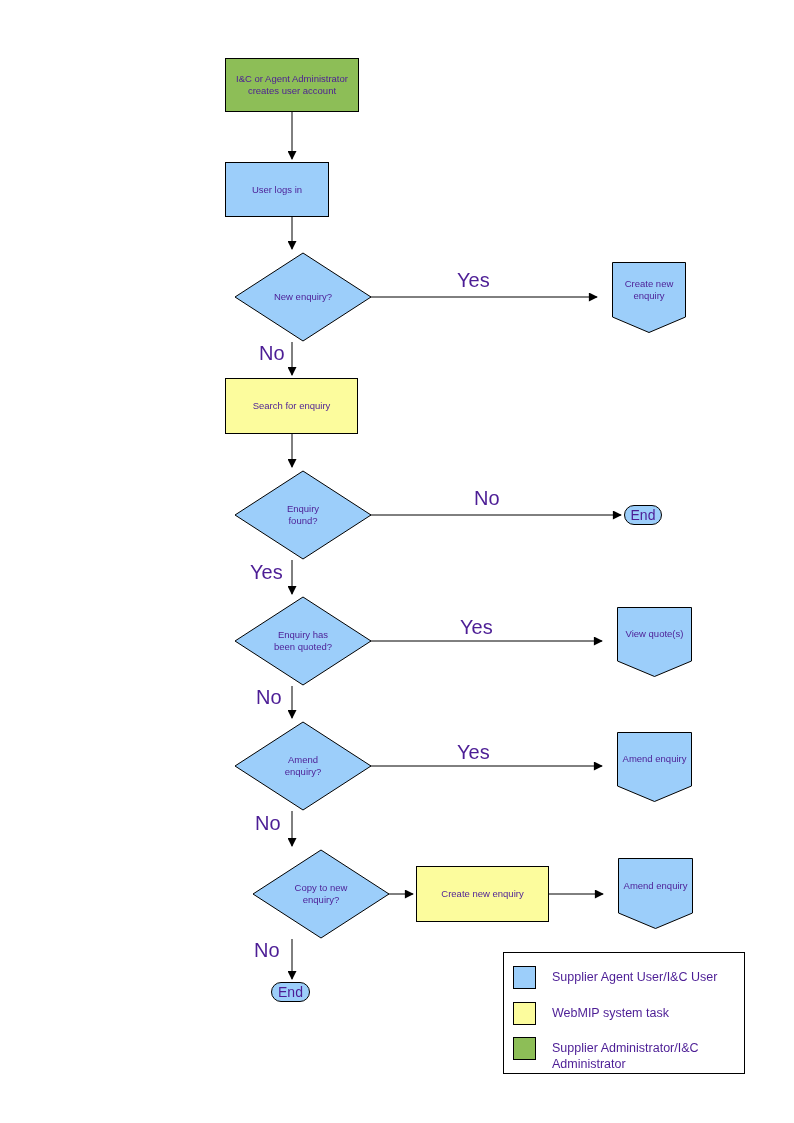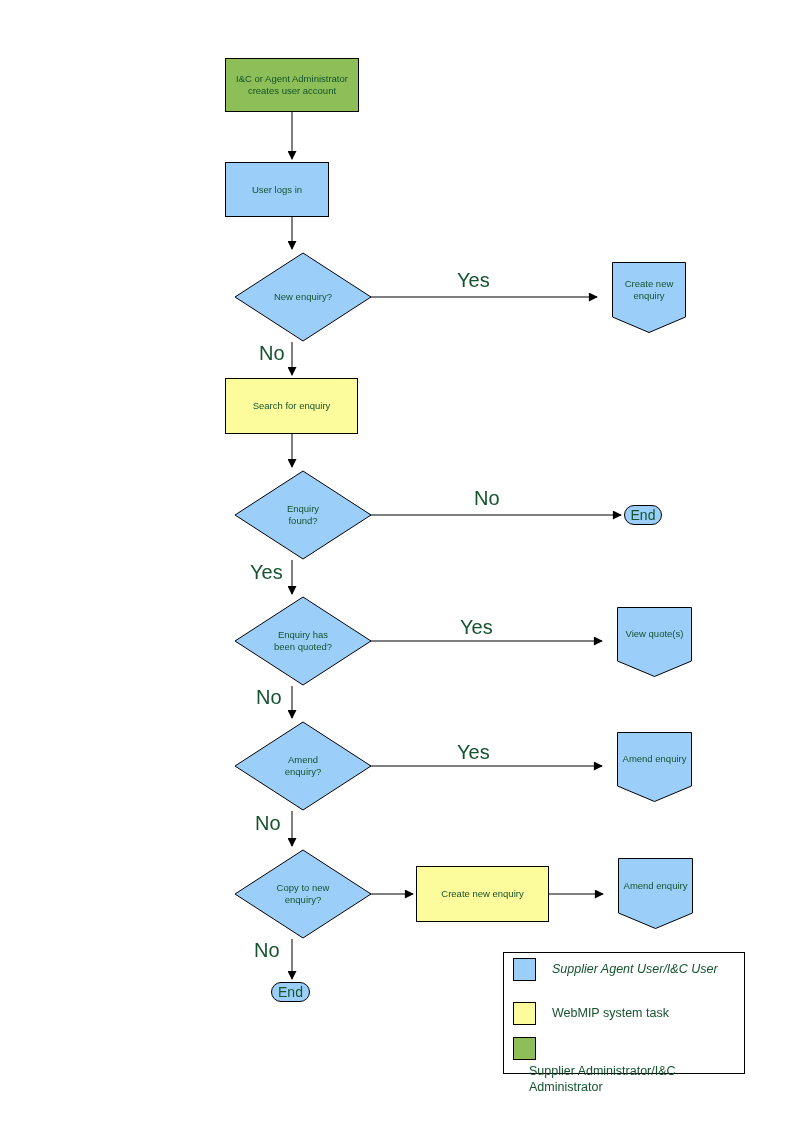--- a/index.html
+++ b/index.html
@@ -1,18 +1,18 @@
 <!DOCTYPE html>
 <html style="--user-task: #9CCEFA; --system-task: #FCFC9D; --admin-task: #8DBE57; --stroke: #000000;"><head>
 <meta charset="utf-8">
 <style>
   html,body { margin:0; padding:0; background:#ffffff; }
   .page {
     position:relative; width:794px; height:1123px; background:#ffffff;
-    font-family:"Liberation Sans", sans-serif; color:#14532d; overflow:hidden;
+    font-family:"Liberation Sans", sans-serif; color:#4c1d95; overflow:hidden;
   }
   .connector-layer { position:absolute; left:0; top:0; }
   .connector-layer line { stroke:#000; stroke-width:1; }
 
   
   .box {
     position:absolute; border:1px solid #000; box-sizing:border-box;
     display:flex; align-items:center; justify-content:center;
     text-align:center; font-size:9.5px; line-height:1.25; white-space:pre-line;
   }
@@ -116,21 +116,21 @@
   </div>
 
   <div class="poly-node diamond" style="left:222px; top:721px; width:138px; height:90px;">
     <svg viewBox="0 0 138 90" preserveAspectRatio="none">
         <polygon class="user" points="69,1 137,45 69,89 1,45"></polygon>
       </svg>
     <span class="node-label">Amend
 enquiry?</span>
   </div>
 
-  <div class="poly-node diamond" style="left:222px; top:849px; width:138px; height:90px;">
+  <div class="poly-node diamond" style="left:240px; top:849px; width:138px; height:90px;">
     <svg viewBox="0 0 138 90" preserveAspectRatio="none">
         <polygon class="user" points="69,1 137,45 69,89 1,45"></polygon>
       </svg>
     <span class="node-label">Copy to new
 enquiry?</span>
   </div>
 
   <div class="poly-node pentagon" style="left:600px; top:262px; width:74px; height:71px;">
     <svg viewBox="0 0 74 71" preserveAspectRatio="none">
         <polygon class="user" points="0.5,0.5 73.5,0.5 73.5,55 37,70.5 0.5,55"></polygon>
@@ -168,27 +168,27 @@
   <span class="edge-label" style="left:259px; top:342px;">No</span>
   <span class="edge-label" style="left:474px; top:487px;">No</span>
   <span class="edge-label" style="left:250px; top:561px;">Yes</span>
   <span class="edge-label" style="left:460px; top:616px;">Yes</span>
   <span class="edge-label" style="left:256px; top:686px;">No</span>
   <span class="edge-label" style="left:457px; top:741px;">Yes</span>
   <span class="edge-label" style="left:255px; top:812px;">No</span>
   <span class="edge-label" style="left:254px; top:939px;">No</span>
 
   <div class="legend">
-    <div class="legend-row" style="top:5px;font-style:italic;">
+    <div class="legend-row" style="top:13px;">
       <span class="legend-swatch user"></span>
       <span class="legend-label">Supplier Agent User/I&amp;C User</span>
     </div>
     <div class="legend-row" style="top:49px;">
       <span class="legend-swatch system"></span>
       <span class="legend-label">WebMIP system task</span>
     </div>
-    <div class="legend-row" style="top:84px;flex-direction:column;">
+    <div class="legend-row" style="top:84px;">
       <span class="legend-swatch admin"></span>
       <span class="legend-label">Supplier Administrator/I&amp;C Administrator</span>
     </div>
   </div>
 
 </div>
 
 </body></html>

